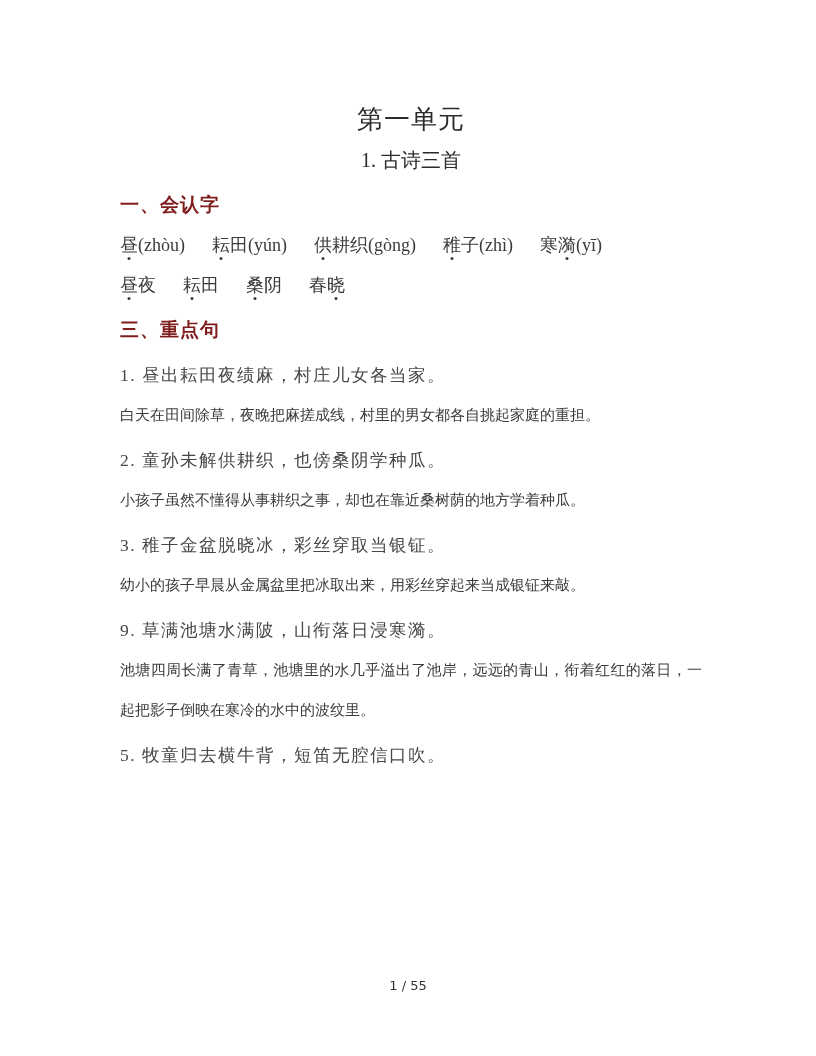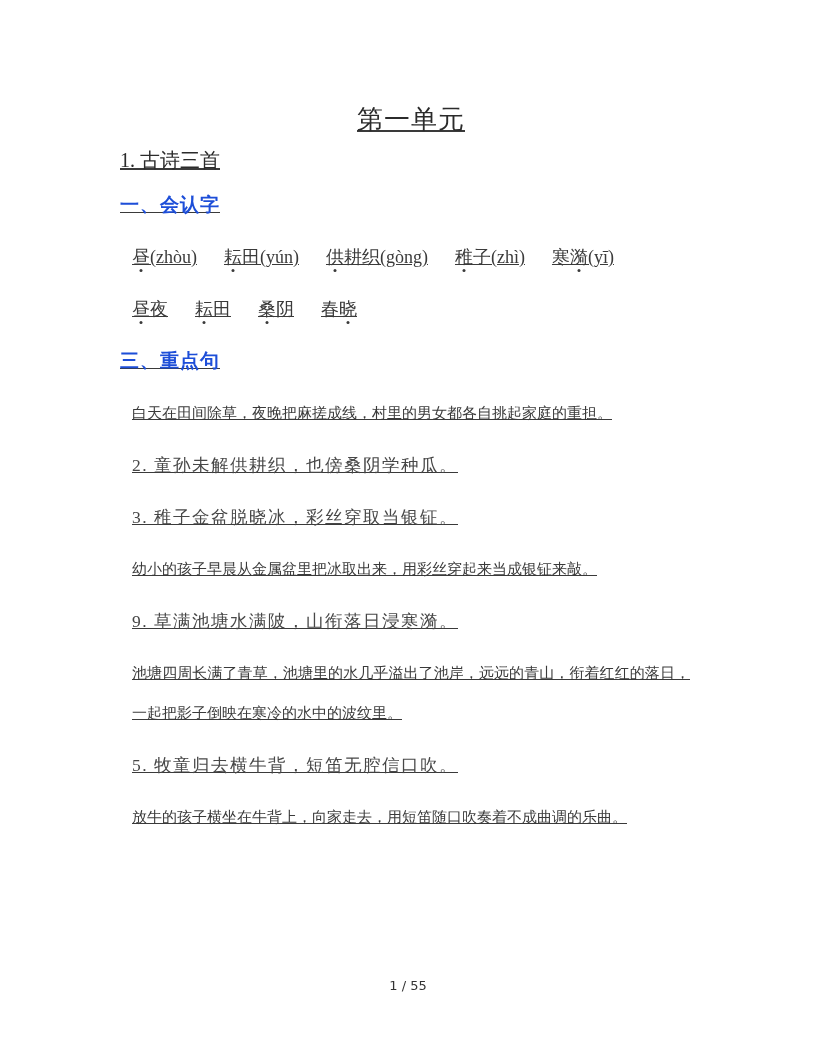--- a/index.html
+++ b/index.html
@@ -6,51 +6,50 @@
   body {
     width: 816px; height: 1056px;
     background: #ffffff;
     position: relative;
     overflow: hidden;
     font-family: "Liberation Serif", "DejaVu Serif", serif;
     color: #3a3a3a;
   }
   .page {
     padding: 100px 114px 0 120px;
-    text-decoration: underline;
   }
   .doc-title {
     text-align: center;
     font-size: 26px;
     line-height: 40px;
     color: #2b2b2b;
     letter-spacing: 1px;
   }
   .doc-subtitle {
-    text-align: left;
+    text-align: center;
     font-size: 20px;
     line-height: 40px;
     color: #2b2b2b;
   }
   .review-label {
     font-size: 19px;
     line-height: 40px;
     color: #2ba7e0;
     letter-spacing: 1px;
   }
   .h3 {
     font-family: "Liberation Sans", "DejaVu Sans", sans-serif;
     font-weight: bold;
     font-size: 19px;
     line-height: 40px;
-    color: #1d4ed8;
+    color: #7f1d1d;
     margin: 5px 0 0 0;
     letter-spacing: 1px;
   }
-  p { margin: 12px; }
+  p { margin: 0; }
   .wordline {
     font-size: 18px;
     line-height: 40px;
     color: #3a3a3a;
   }
   .wordline .word + .word { margin-left: 27px; }
   .emph { position: relative; }
   .emph::after {
     content: "";
     position: absolute;
@@ -91,24 +90,25 @@
   <div class="doc-title">第一单元</div>
   <div class="doc-subtitle">1. 古诗三首</div>
 
   <div class="h3">一、会认字</div>
   <p class="wordline"><span class="word"><span class="emph">昼</span><span>(zhòu)</span></span><span class="word"><span class="emph">耘</span><span>田(yún)</span></span><span class="word"><span class="emph">供</span><span>耕织(gòng)</span></span><span class="word"><span class="emph">稚</span><span>子(zhì)</span></span><span class="word"><span>寒</span><span class="emph">漪</span><span>(yī)</span></span></p>
 
   <p class="wordline"><span class="word"><span class="emph">昼</span><span>夜</span></span><span class="word"><span class="emph">耘</span><span>田</span></span><span class="word"><span class="emph">桑</span><span>阴</span></span><span class="word"><span>春</span><span class="emph">晓</span></span></p>
 
   <div class="h3">三、重点句</div>
   <div>
+      <p class="quote">1. 昼出耘田夜绩麻，村庄儿女各当家。</p>
       <p class="explain">白天在田间除草，夜晚把麻搓成线，村里的男女都各自挑起家庭的重担。</p>
       <p class="quote">2. 童孙未解供耕织，也傍桑阴学种瓜。</p>
+      <p class="explain">小孩子虽然不懂得从事耕织之事，却也在靠近桑树荫的地方学着种瓜。</p>
       <p class="quote">3. 稚子金盆脱晓冰，彩丝穿取当银钲。</p>
       <p class="explain">幼小的孩子早晨从金属盆里把冰取出来，用彩丝穿起来当成银钲来敲。</p>
       <p class="quote">9. 草满池塘水满陂，山衔落日浸寒漪。</p>
       <p class="explain">池塘四周长满了青草，池塘里的水几乎溢出了池岸，远远的青山，衔着红红的落日，一起把影子倒映在寒冷的水中的波纹里。</p>
       <p class="quote">5. 牧童归去横牛背，短笛无腔信口吹。</p>
-      <p class="explain">放牛的孩子横坐在牛背上，向家走去，用短笛随口吹奏着不成曲调的乐曲。</p>
     </div>
 </div>
 
 <div class="footer">1 / 55</div>
 
 </body></html>

